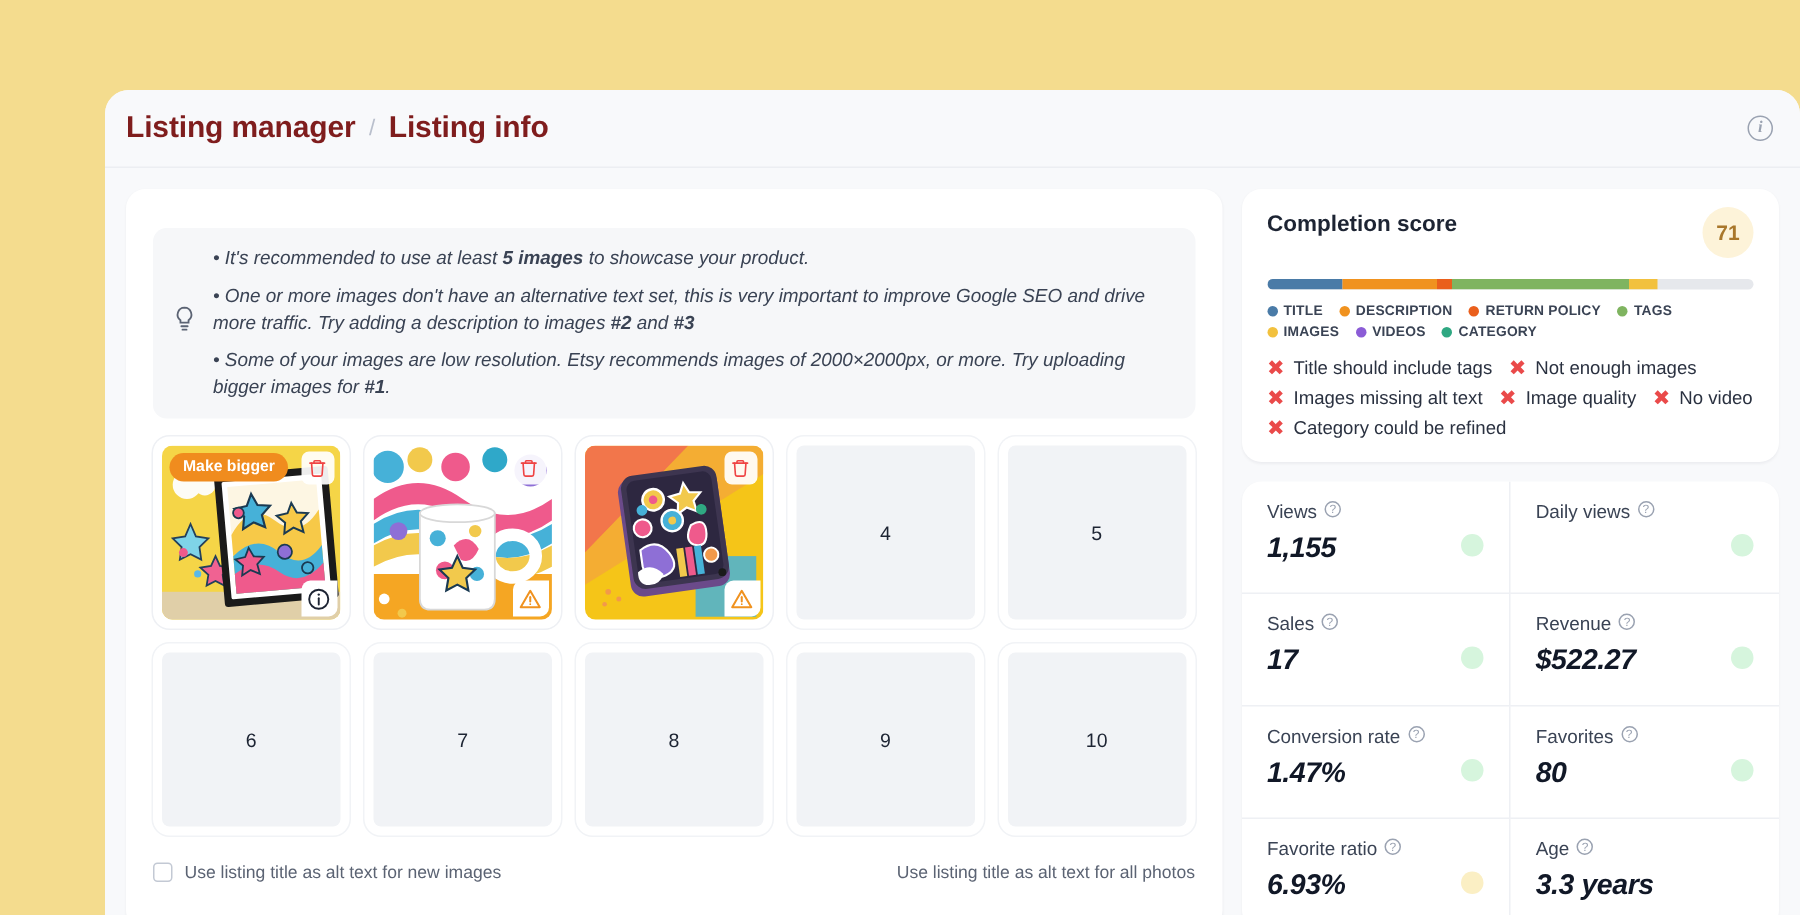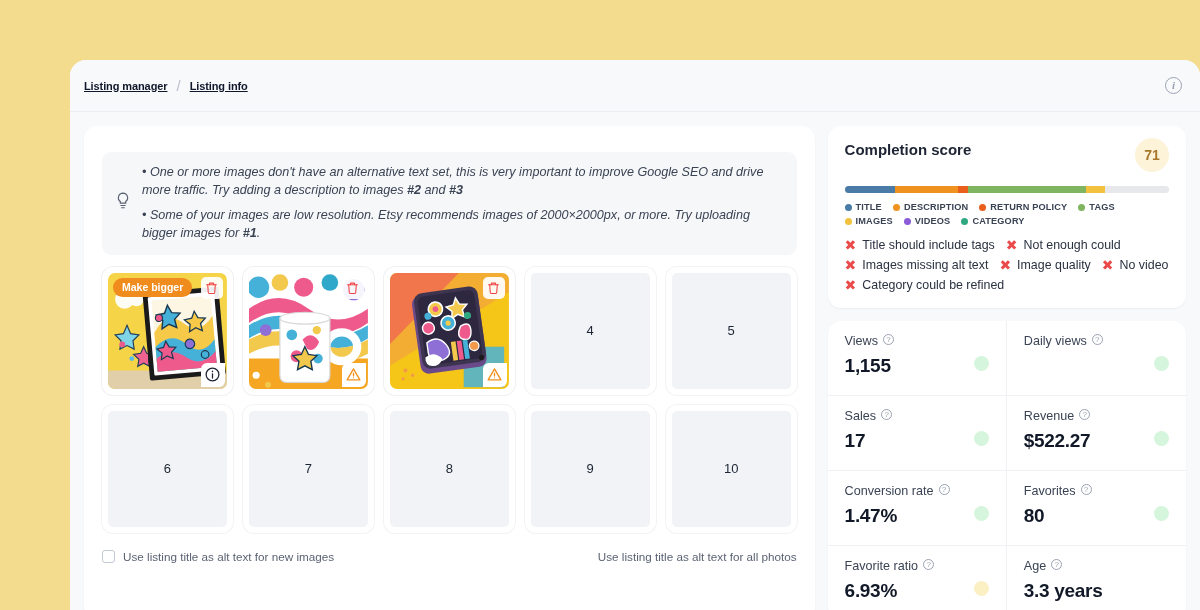--- a/index.html
+++ b/index.html
@@ -23,23 +23,22 @@
 
   
   .topbar {
     height: 52px;
     display: flex; align-items: center;
     padding: 0 18px 0 14px;
     border-bottom: 1px solid #eceef2;
     background: #f8f9fb;
   }
   .crumb {
-    font-size: 11px; font-weight: bold; color: #0f172a;
+    font-size: 20px; font-weight: bold; color: #7f1d1d;
     letter-spacing: -0.1px;
-    text-decoration: underline;
   }
   .crumb-sep { font-size: 15px; color: #b9bfcc; margin: 0 9px; }
   .topbar-spacer { flex: 1; }
   .circle-icon {
     width: 17px; height: 17px; border-radius: 50%;
     border: 1.4px solid #9aa2b1;
     color: #9aa2b1;
     display: flex; align-items: center; justify-content: center;
     font-size: 11px; font-family: "Liberation Serif", serif;
     font-style: italic; font-weight: bold;
@@ -233,20 +232,21 @@
   .q-icon {
     width: 11px; height: 11px; border-radius: 50%;
     border: 1.2px solid #9aa2b1; color: #9aa2b1;
     font-size: 8px; line-height: 9px; text-align: center;
     display: inline-block;
   }
   .stat-value {
     margin-top: 7px;
     font-size: 19px; font-weight: bold; color: #111827;
     letter-spacing: -0.3px;
+    font-style: italic;
   }
   .stat-dot {
     position: absolute; right: 17px; top: 35px;
     width: 15px; height: 15px; border-radius: 50%;
   }
 </style>
 </head>
 <body style="background: rgb(244, 220, 142);">
 
 <div class="app-window">
@@ -267,20 +267,21 @@
 
         <div class="tips">
           <span class="bulb">
             <svg width="18" height="22" viewBox="0 0 24 28" fill="none" stroke="#5b6373" stroke-width="1.6" stroke-linecap="round">
               <path d="M12 3.5 a6.2 6.2 0 0 0 -3.6 11.2 v2.1 h7.2 v-2.1 A6.2 6.2 0 0 0 12 3.5 z"></path>
               <line x1="9.2" y1="20" x2="14.8" y2="20"></line>
               <line x1="10.2" y1="23" x2="13.8" y2="23"></line>
             </svg>
           </span>
           <div class="tips-list">
+            <div class="tip"><span>• It's recommended to use at least </span><b>5 images</b><span> to showcase your product.</span></div>
             <div class="tip"><span>• One or more images don't have an alternative text set, this is very important to improve Google SEO and drive more traffic. Try adding a description to images </span><b>#2</b><span> and </span><b>#3</b></div>
             <div class="tip"><span>• Some of your images are low resolution. Etsy recommends images of 2000×2000px, or more. Try uploading bigger images for </span><b>#1</b><span>.</span></div>
           </div>
         </div>
 
         <div class="photo-grid">
 
           <div class="photo-slot">
             <div class="photo-inner">
               <svg class="art" viewBox="0 0 100 100" preserveAspectRatio="none">
@@ -501,21 +502,21 @@
             </span>
         </div>
 
         <div class="issues">
           <span class="issue">
               <span class="issue-x" style="color: rgb(234, 74, 74);">✖</span>
               <span class="issue-label">Title should include tags</span>
             </span>
           <span class="issue">
               <span class="issue-x" style="color: rgb(234, 74, 74);">✖</span>
-              <span class="issue-label">Not enough could</span>
+              <span class="issue-label">Not enough images</span>
             </span>
           <span class="issue">
               <span class="issue-x" style="color: rgb(234, 74, 74);">✖</span>
               <span class="issue-label">Images missing alt text</span>
             </span>
           <span class="issue">
               <span class="issue-x" style="color: rgb(234, 74, 74);">✖</span>
               <span class="issue-label">Image quality</span>
             </span>
           <span class="issue">

